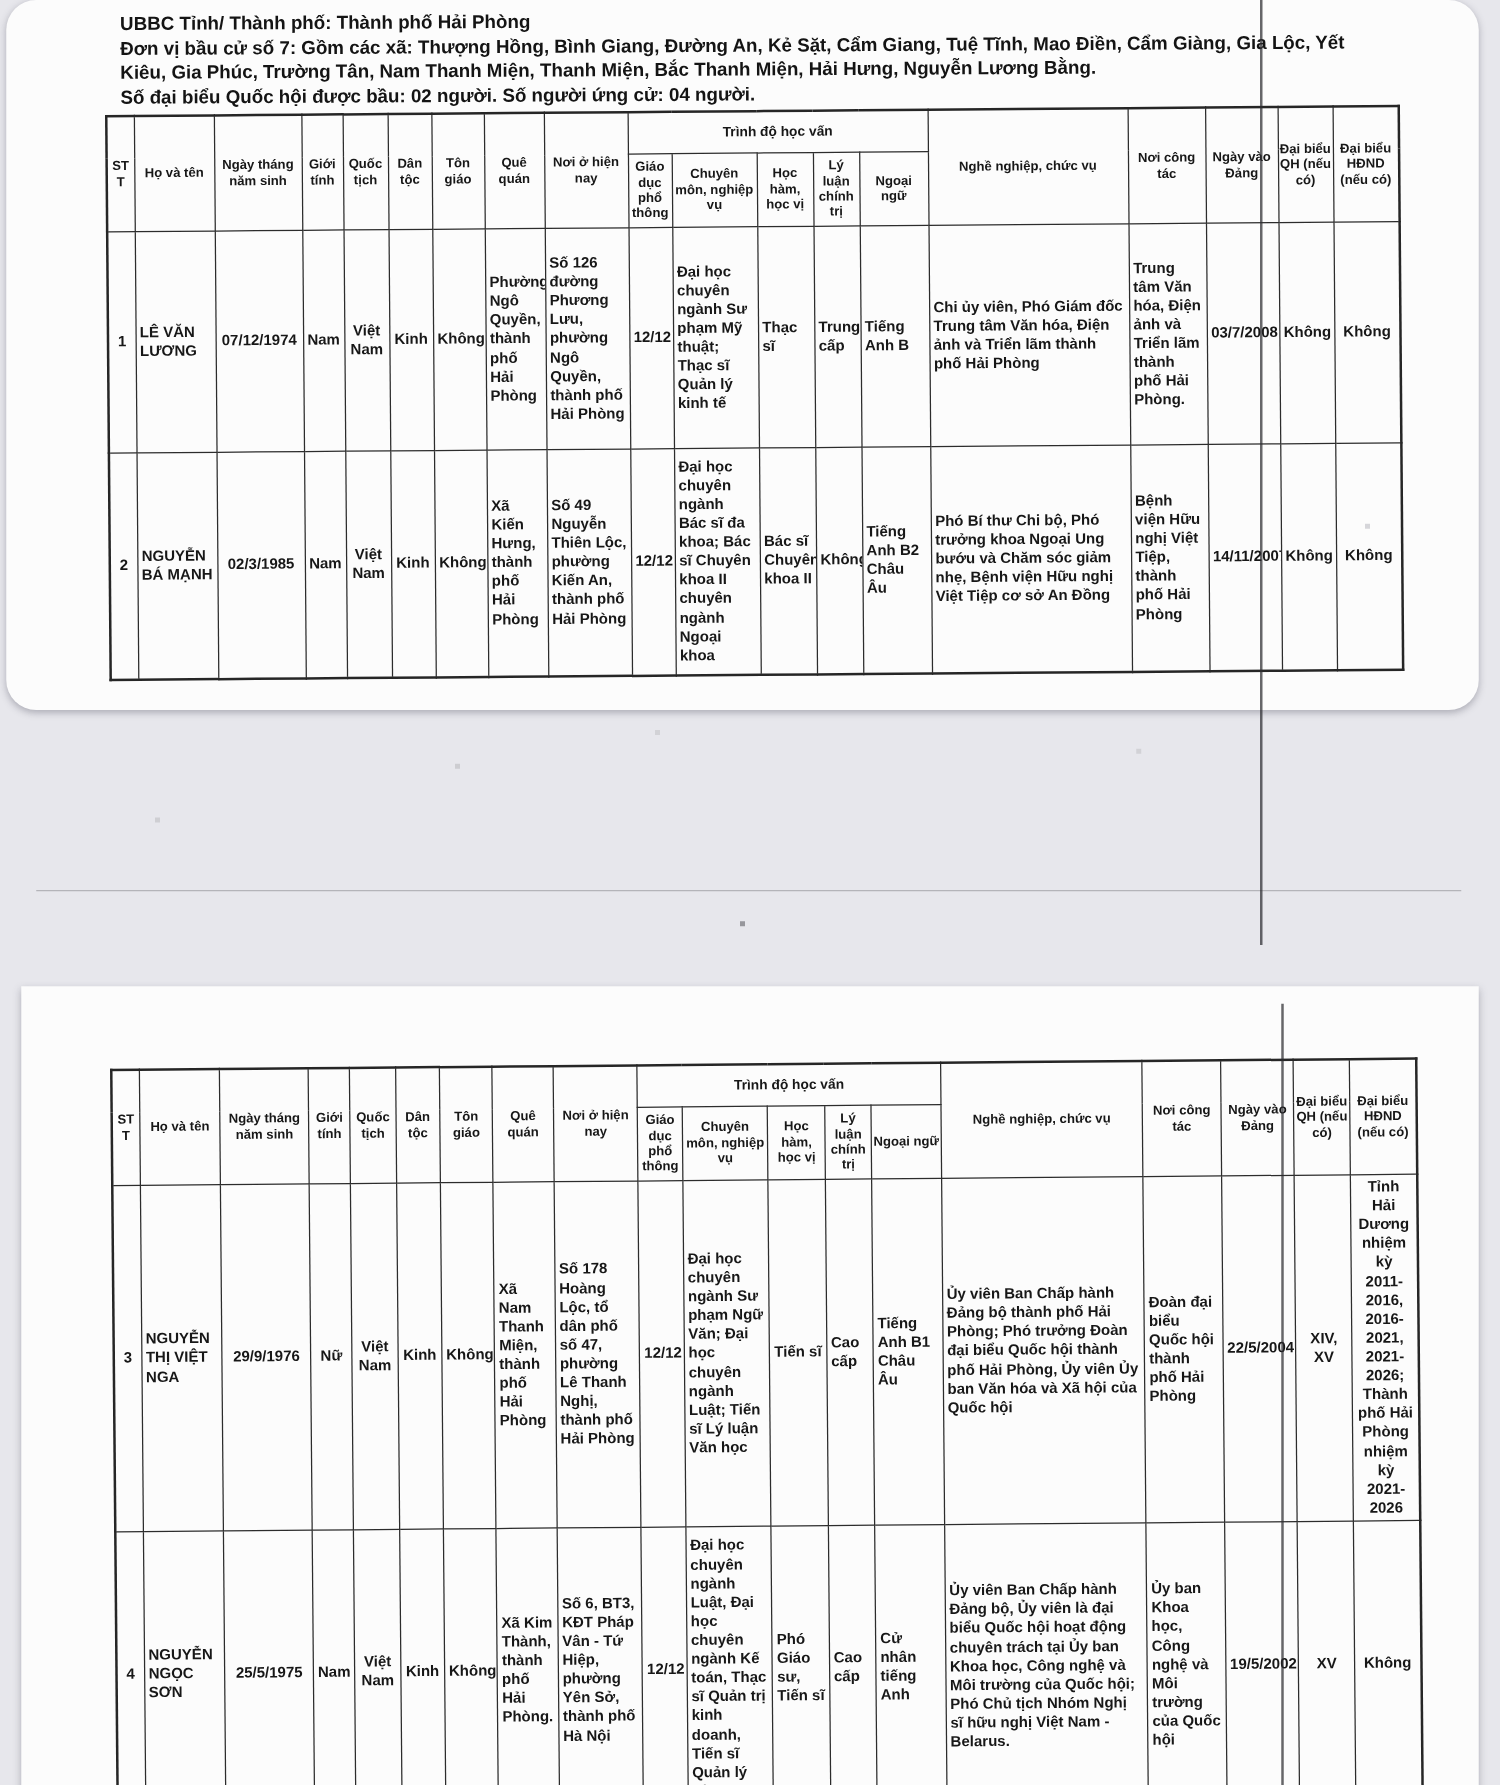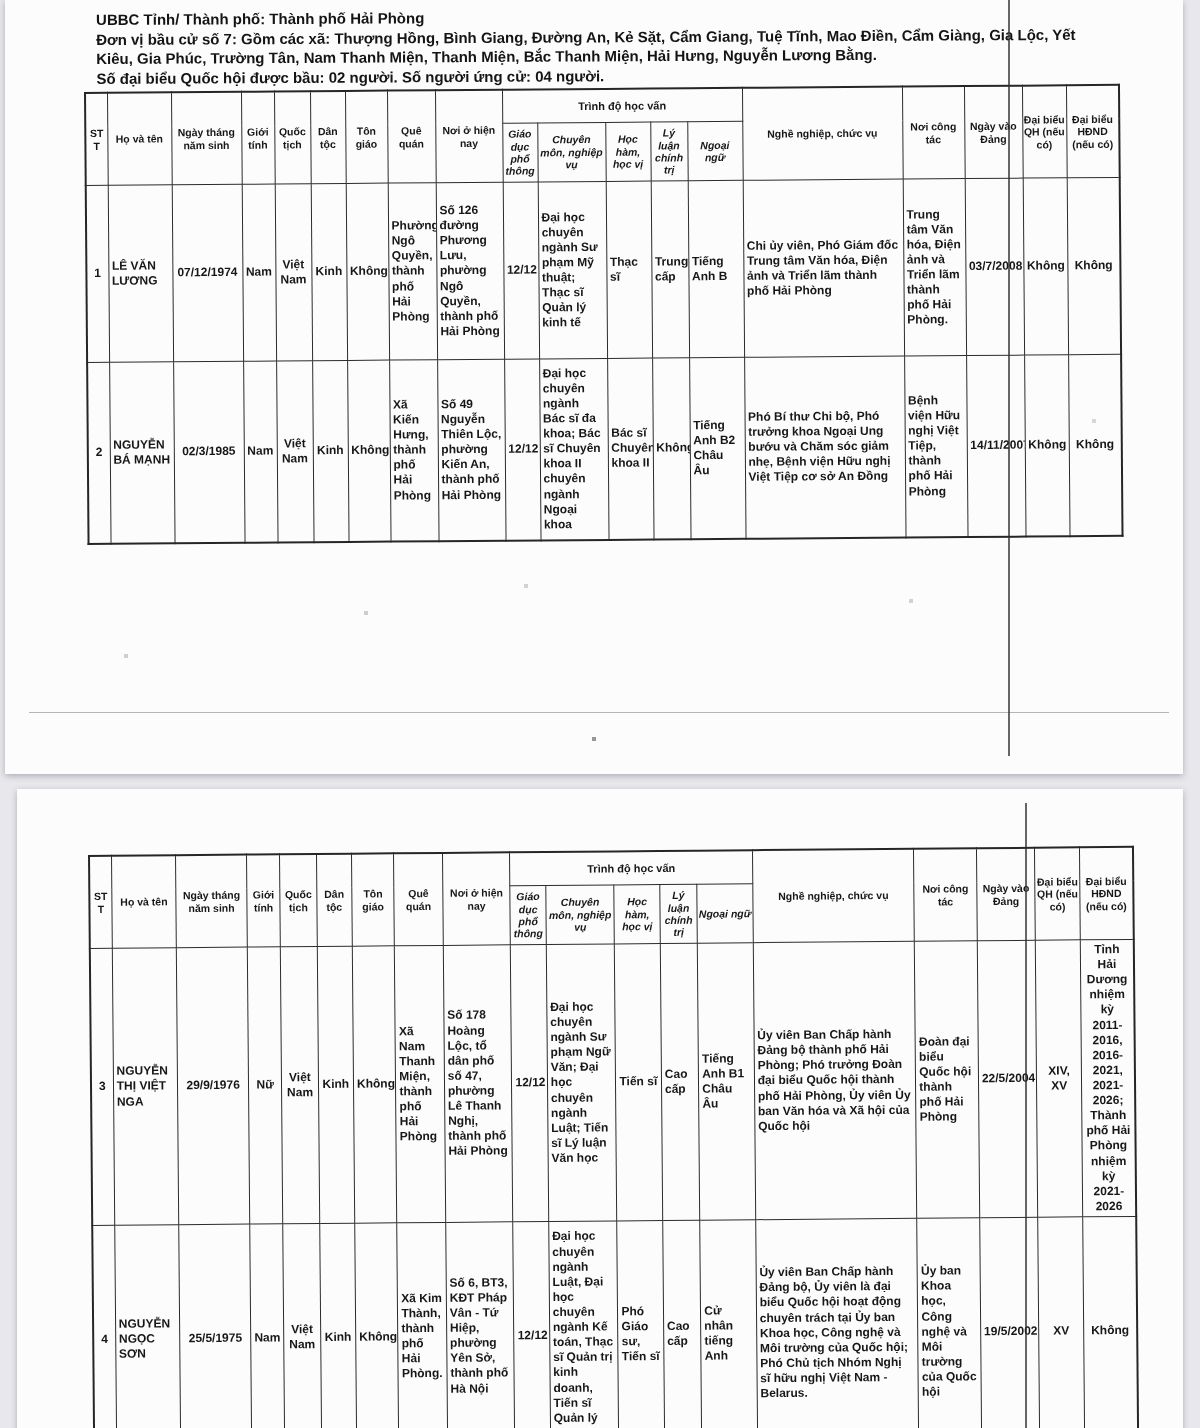--- a/index.html
+++ b/index.html
@@ -7,21 +7,21 @@
   body{
     width:1200px;height:1428px;position:relative;overflow:hidden;
     background:#e7e7ec;
     font-family:"Liberation Sans", sans-serif;
     -webkit-font-smoothing:antialiased;
   }
   .page{
     position:absolute;background:#fcfcfc;
     box-shadow:0 2px 6px rgba(70,70,85,.35);
   }
-  #page1{left:5px;top:0;width:1178px;height:774px;}
+  #page1{left:5px;top:0;width:1178px;height:568px;border-radius:24px;}
   #page2{left:17px;top:789px;width:1166px;height:645px;}
 
   .doc-header{
     position:absolute;left:91px;top:10px;width:1018px;
     color:#141414;font-weight:700;font-size:15px;line-height:19px;
     transform:rotate(-0.3deg);transform-origin:0 0;
   }
   .doc-header div{margin:0 0 1px 0;}
 
   .tbl-wrap{position:absolute;}
@@ -31,21 +31,21 @@
   table{
     border-collapse:collapse;table-layout:fixed;width:100%;
     color:#171717;background:transparent;
     border:2px solid #262626;
   }
   th,td{
     border:1px solid #2c2c2c;font-weight:700;vertical-align:middle;overflow:hidden;
   }
   th{font-size:10.5px;line-height:1.18;text-align:center;padding:2px 1px;}
   th.group-th{font-size:11px;height:28px;}
-  thead tr.hdr-sub th{height:54px;font-style:italic;}
+  thead tr.hdr-sub th{height:54px;}
   th.break{word-break:break-all;}
   td{font-size:12px;line-height:1.26;padding:2px 3px;}
   td.center{text-align:center;}
   td.left{text-align:left;}
 
   #table1 tbody tr:nth-child(1){height:177px;}
   #table1 tbody tr:nth-child(2){height:181px;}
   #table2 tbody tr:nth-child(1){height:232px;}
   #table2 tbody tr:nth-child(2){height:228px;}
 

